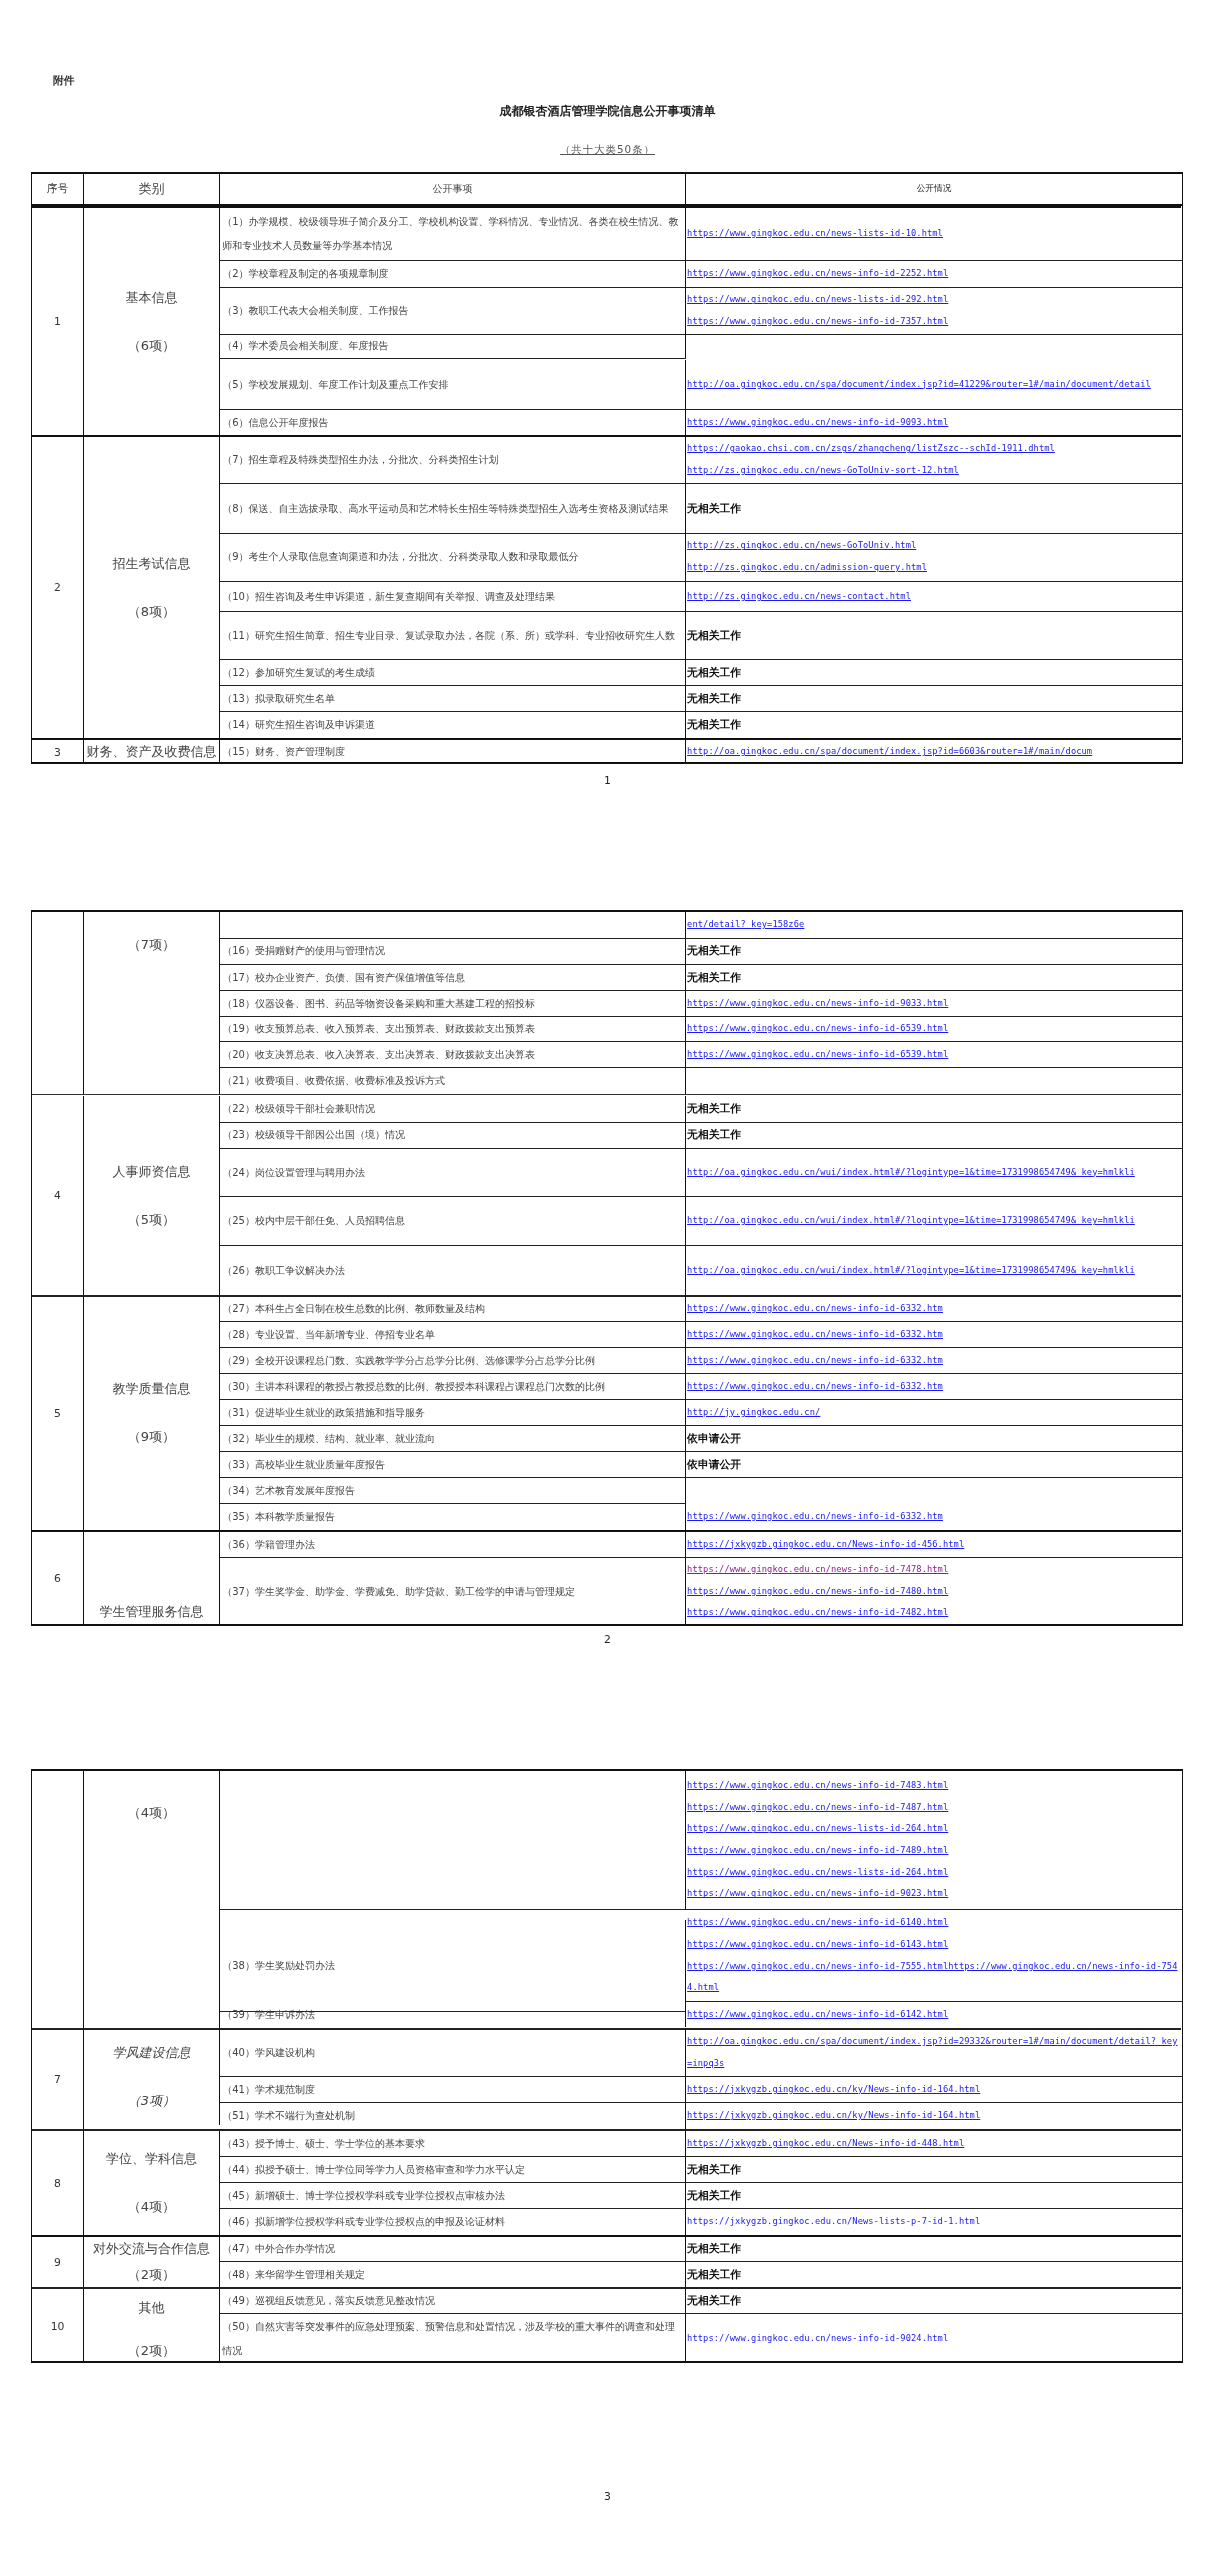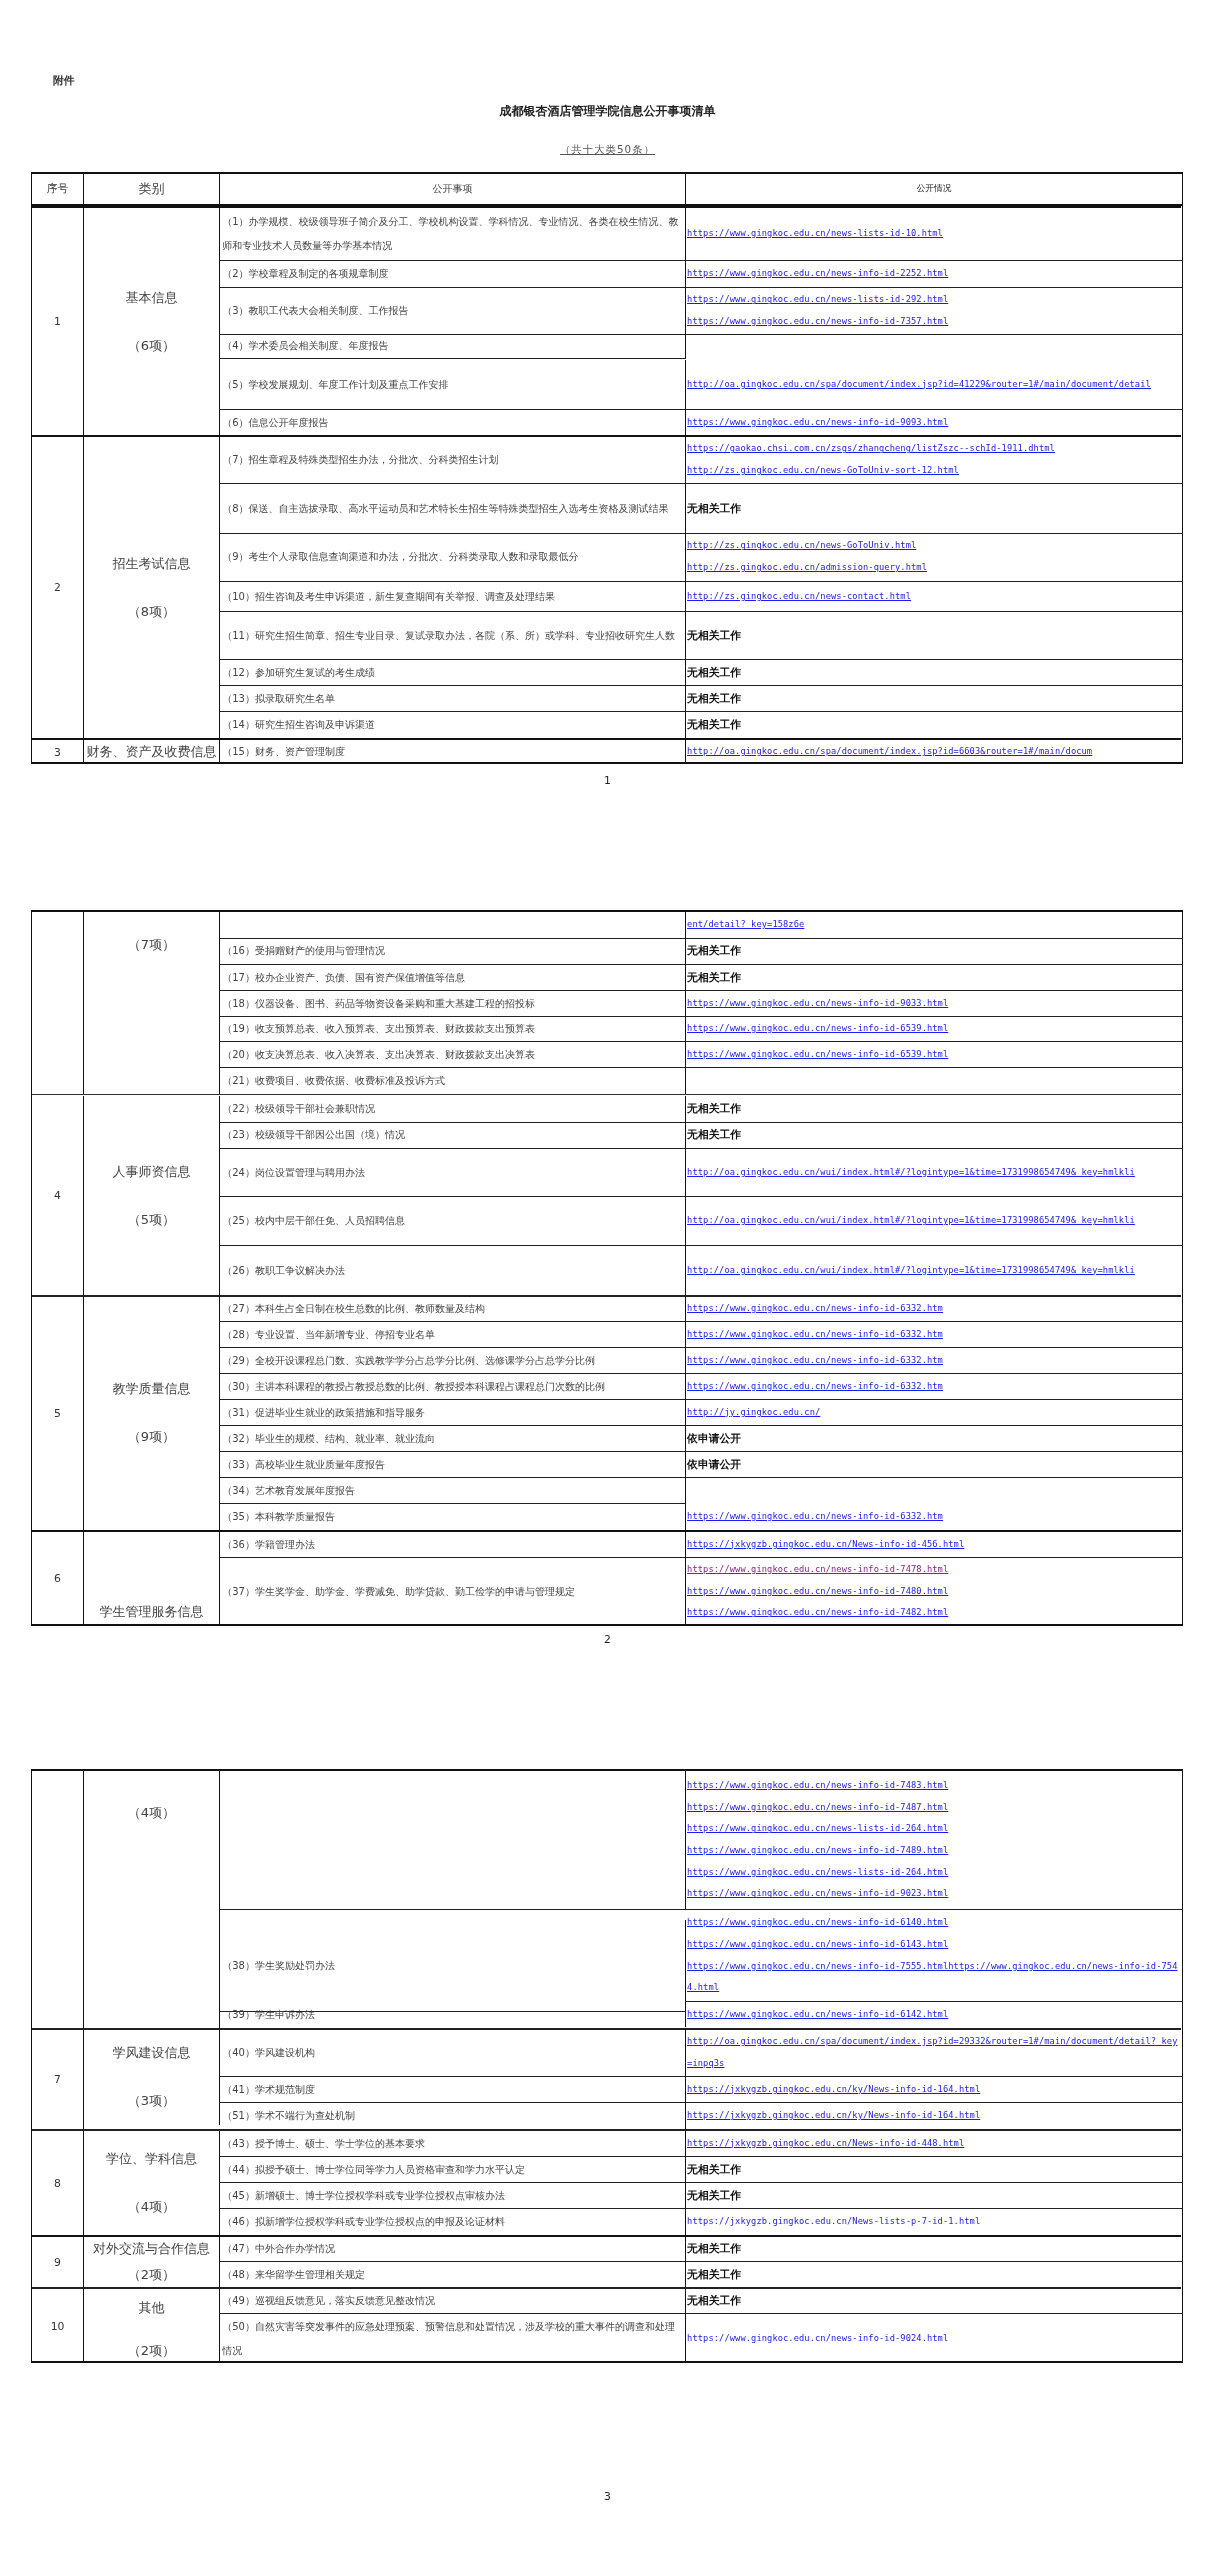--- a/index.html
+++ b/index.html
@@ -270,21 +270,21 @@
     <a class="link">https://www.gingkoc.edu.cn/news-info-id-6143.html</a>
     <a class="link">https://www.gingkoc.edu.cn/news-info-id-7555.htmlhttps://www.gingkoc.edu.cn/news-info-id-7544.html</a>
   </div>
   <div class="cell c-item" style="top:231px;height:25.4px;border-bottom:none;">（39）学生申诉办法</div>
   <div class="cell c-stat" style="top:231px;height:25.4px;border-bottom:none;">
       <a class="link">https://www.gingkoc.edu.cn/news-info-id-6142.html</a>
     </div>
   <div class="grp-bottom" style="top:257px;height:1.6px;"></div>
 
   <div class="cell c-no" style="top:258px;height:100px;">7</div>
-  <div class="cell c-cat" style="top:258px;height:96px;">
+  <div class="cell c-cat" style="top:258px;height:96px;font-style:italic;">
     <span>学风建设信息</span>
     <span class="sp"></span>
     <span>（3项）</span>
   </div>
   <div class="cell c-item" style="top:258px;height:48px;">（40）学风建设机构</div>
   <div class="cell c-stat" style="top:258px;height:48px;">
       <a class="link">http://oa.gingkoc.edu.cn/spa/document/index.jsp?id=29332&amp;router=1#/main/document/detail?_key=inpq3s</a>
     </div>
   <div class="cell c-item" style="top:306px;height:26px;">（41）学术规范制度</div>
   <div class="cell c-stat" style="top:306px;height:26px;">

